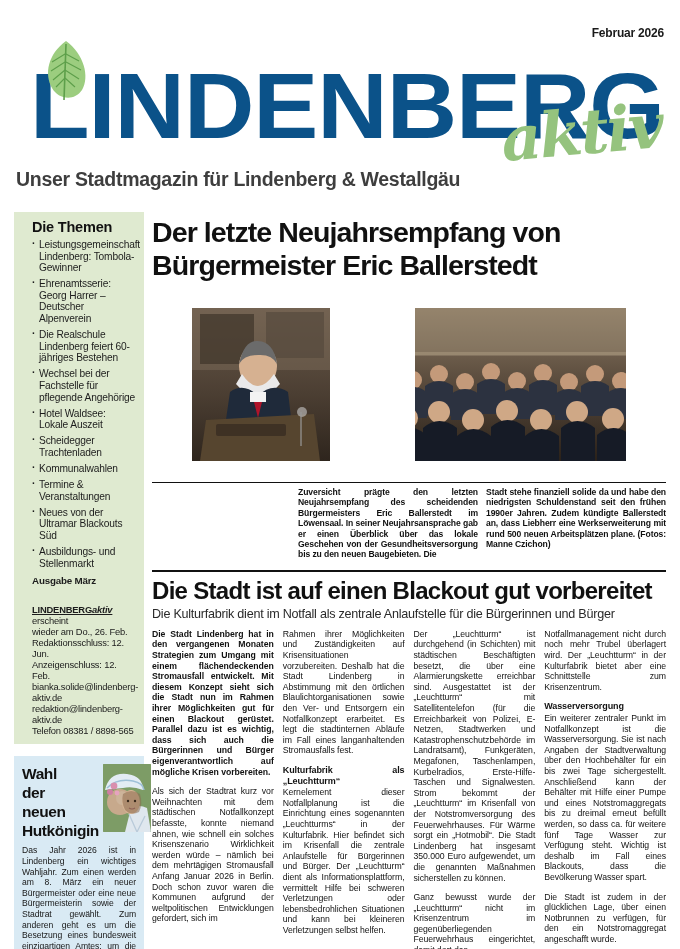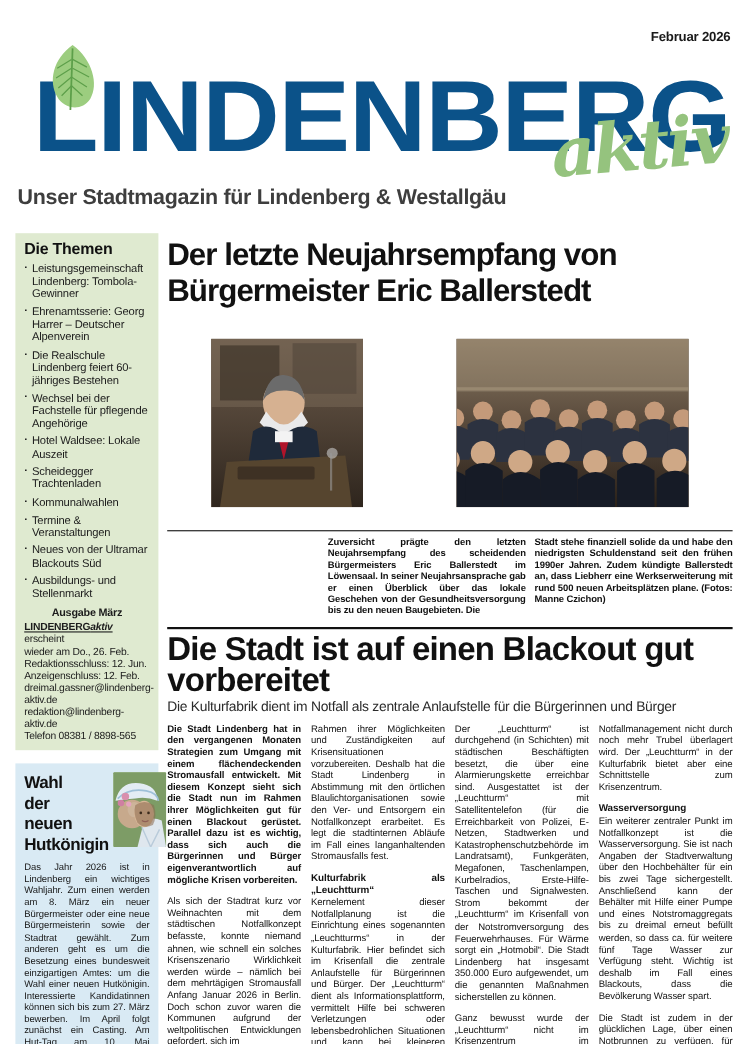--- a/index.html
+++ b/index.html
@@ -85,21 +85,21 @@
     display: flex;
     gap: 8px;
     align-items: flex-start;
   }
   .rail { width: 130px; flex: 0 0 130px; }
   .content { flex: 1 1 auto; min-width: 0; }
 
   
   .themen {
     background: #dfead0;
-    padding: 7px 8px 8px 8px;
+    padding: 7px 8px 8px 18px;
   }
   .themen h2 {
     margin: 0 0 4px 0;
     font-size: 14.5px;
     font-weight: 700;
     color: #111;
     letter-spacing: -0.2px;
   }
   .themen ul {
     margin: 0; padding: 0;
@@ -124,22 +124,21 @@
     margin-top: 6px;
     font-size: 9.4px;
     line-height: 11px;
     color: #1c1c1c;
     letter-spacing: -0.2px;
   }
   .ausgabe .lbl {
     display: block;
     font-weight: 700;
     font-size: 9.8px;
-    margin-bottom: 1px;
-    text-align: center;
+    margin-bottom: 18px;
   }
   .ausgabe .brand { font-weight: 700; text-decoration: underline; }
   .ausgabe .brand i { font-style: italic; font-weight: 700; }
 
   
   .hut {
     margin-top: 12px;
     background: #d9eaf4;
     padding: 8px 8px 10px 8px;
   }
@@ -181,21 +180,21 @@
     font-weight: 700;
     letter-spacing: -0.9px;
     color: #111;
   }
   .rule-top {
     border-top: 2px solid #111;
     margin: 10px 0 5px 0;
   }
   .headline-2 {
     margin: 0;
-    font-size: 30px;
+    font-size: 24px;
     line-height: 28px;
     font-weight: 700;
     letter-spacing: -0.7px;
     color: #111;
   }
   .subhead-2 {
     margin: 2px 0 7px 0;
     font-size: 12.6px;
     line-height: 15px;
     font-weight: 400;
@@ -299,21 +298,21 @@
           <li>Neues von der Ultramar Blackouts Süd</li>
           <li>Ausbildungs- und Stellenmarkt</li>
         </ul>
 
         <div class="ausgabe">
           <span class="lbl">Ausgabe März</span>
           <span class="brand"><span>LINDENBERG</span><i>aktiv</i></span><span> erscheint</span><br>
           <span>wieder am Do., 26. Feb.</span><br>
           <span>Redaktionsschluss: 12. Jun.</span><br>
           <span>Anzeigenschluss: 12. Feb.</span><br>
-          <span>dreimal.gassner@lindenberg-aktiv.de</span><br>
+          <span>bianka.solide@lindenberg-aktiv.de</span><br>
           <span>redaktion@lindenberg-aktiv.de</span><br>
           <span>Telefon 08381 / 8898-565</span>
         </div>
       </section>
 
       <section class="hut">
         <div class="hut-head">
           <div class="hut-title">
             <span>Wahl</span><br>
             <span>der</span><br>

